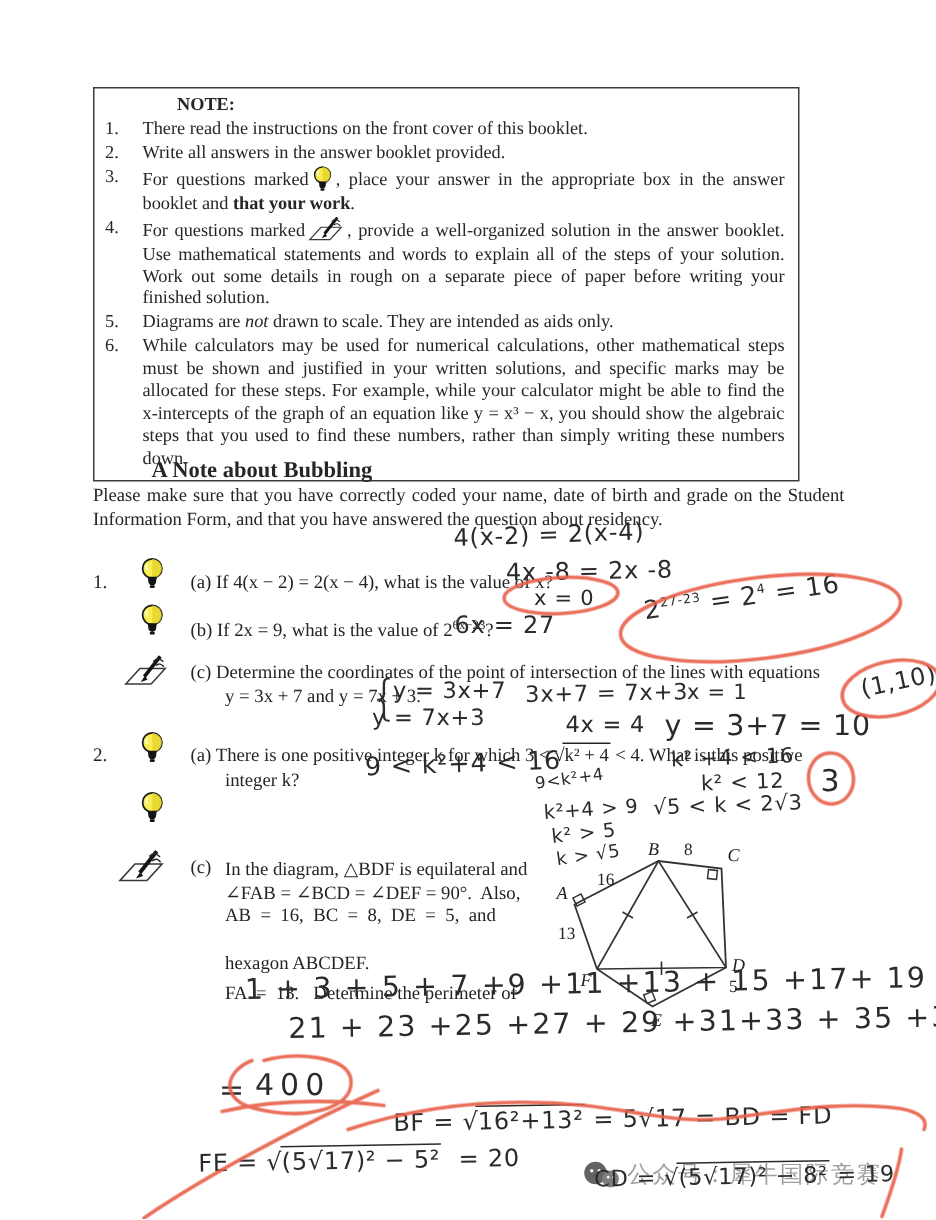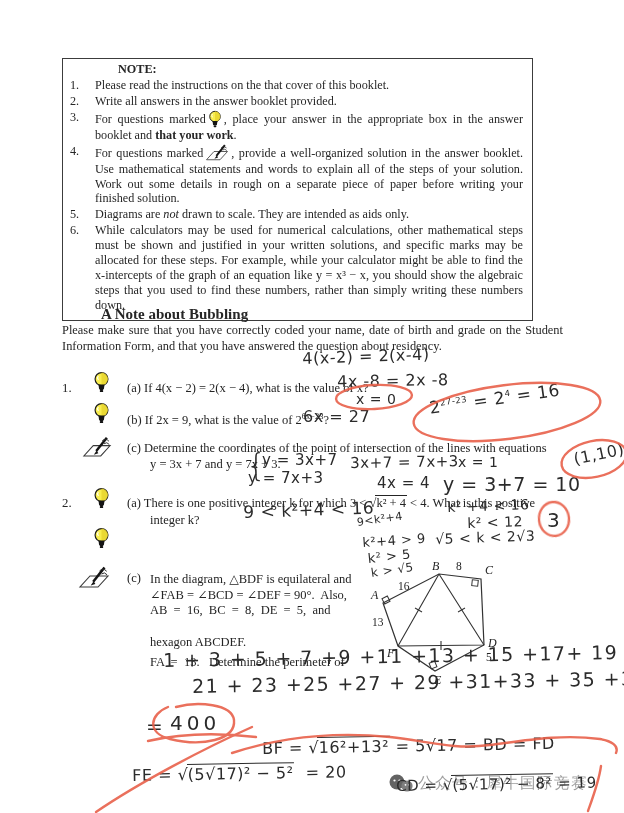--- a/index.html
+++ b/index.html
@@ -54,21 +54,21 @@
     </symbol>
   </defs>
 </svg>
 
 <div id="page">
 
   <div id="notebox">
     <div class="note-title">NOTE:</div>
     <div class="n-item">
       <span class="n-num">1.</span>
-      <div class="n-body">Please read the instructions on the that cover of this booklet.</div>
+      <div class="n-body">There read the instructions on the front cover of this booklet.</div>
     </div>
     <div class="n-item">
       <span class="n-num">2.</span>
       <div class="n-body">Write all answers in the answer booklet provided.</div>
     </div>
     <div class="n-item">
       <span class="n-num">3.</span>
       <div class="n-body">
         <span>For questions marked</span><svg class="icon-inline" width="14" height="18">
             <use href="#bulb"></use>

